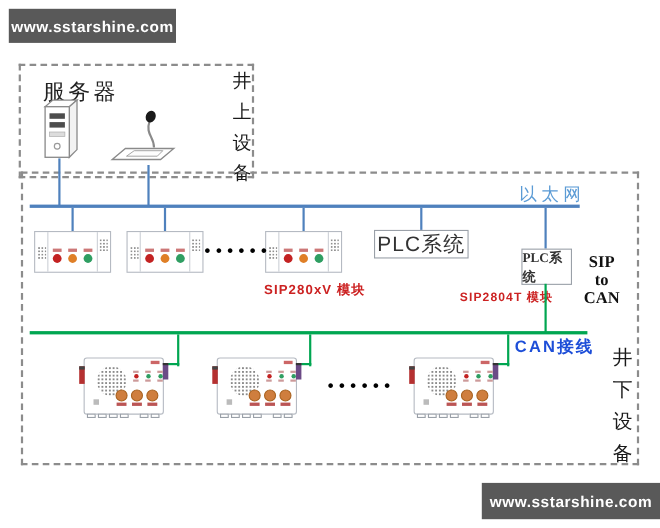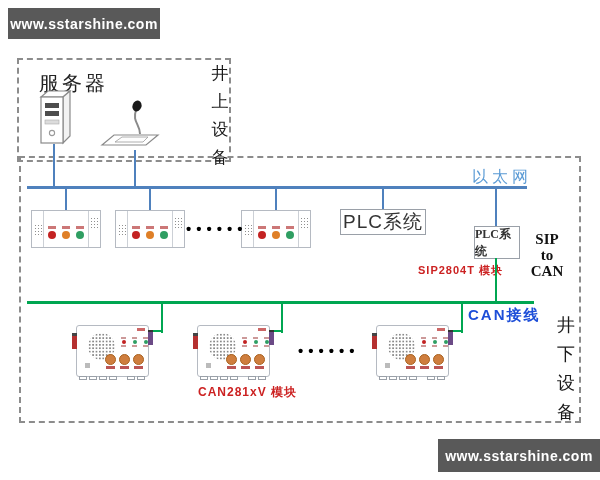--- a/index.html
+++ b/index.html
@@ -185,20 +185,21 @@
         </div>
       <div class="ledg">
           <div class="ledlbl"></div>
           <div class="led g"></div>
         </div>
     </div>
   </div>
 
   <div class="abs dots" style="left:186px;top:220px;">••••••</div>
 
+  <div class="abs red-label" style="left:240px;top:255px;">SIP280xV 模块</div>
 
   <div class="abs node-box" style="left:340px;top:209px;width:86px;height:26px;">
     <span class="plc-text">PLC系统</span>
   </div>
 
   <div class="abs node-box" style="left:474px;top:226px;width:46px;height:33px;">
     <span class="gw-text">PLC系统</span>
   </div>
   <div class="abs siptocan" style="left:518px;top:231px;width:58px;">
     <div>SIP</div>
@@ -355,21 +356,20 @@
         <div class="tab"></div>
         <div class="tab"></div>
         <div class="tab"></div>
       <div class="tab sp"></div>
         <div class="tab"></div>
     </div>
   </div>
 
   <div class="abs dots" style="left:298px;top:342px;">••••••</div>
 
-  <div class="abs red-label" style="left:198px;top:384px;">CAN281xV 模块</div>
 
   <div class="abs vertical-title" style="left:553px;top:313px;width:26px;font-size:18px;">
     <span>井</span>
     <span>下</span>
     <span>设</span>
     <span>备</span>
   </div>
 
 </div>
 

